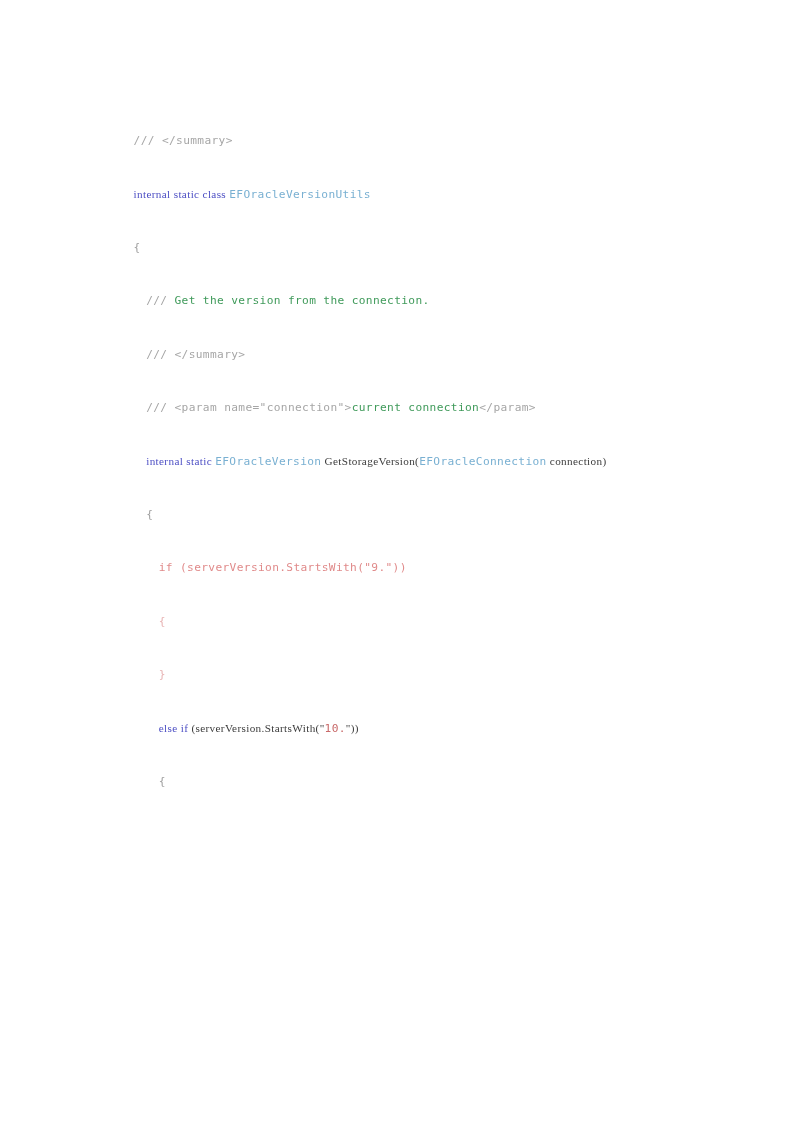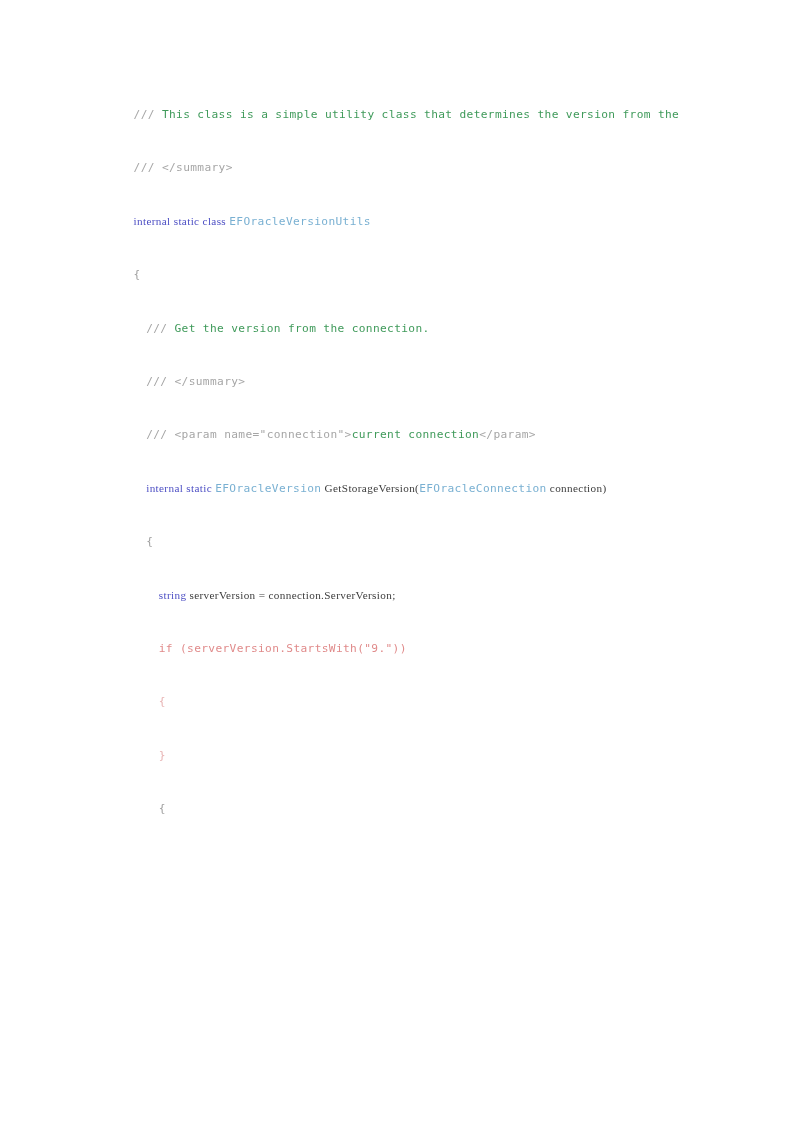--- a/index.html
+++ b/index.html
@@ -47,33 +47,33 @@
   .t-cmt     { color: #3f9a5a; }
   .t-xtag    { color: #a6a6a6; }
   .t-redln   { color: #e08a8a; }
   .t-brace-p { color: #e8b4b4; }
   .t-brace-g { color: #a0a0a0; }
 </style>
 </head>
 <body>
 
 <div id="page">
-  <div id="code-block"><span class="ln"><span class="t-plain">    </span><span class="t-xtag">/// </span><span class="t-cmt">This class is a simple utility class that determines the version from the</span></span>
+  <div id="code-block">
 <span class="ln"><span class="t-plain">    </span><span class="t-xtag">/// &lt;/summary&gt;</span></span>
 <span class="ln"><span class="t-plain">    </span><span class="t-kw">internal static class </span><span class="t-type">EFOracleVersionUtils</span></span>
 <span class="ln"><span class="t-plain">    </span><span class="t-brace-g">{</span></span>
 <span class="ln"><span class="t-plain">        </span><span class="t-xtag">/// </span><span class="t-cmt">Get the version from the connection.</span></span>
 <span class="ln"><span class="t-plain">        </span><span class="t-xtag">/// &lt;/summary&gt;</span></span>
 <span class="ln"><span class="t-plain">        </span><span class="t-xtag">/// &lt;param name="connection"&gt;</span><span class="t-cmt">current connection</span><span class="t-xtag">&lt;/param&gt;</span></span>
 <span class="ln"><span class="t-plain">        </span><span class="t-kw">internal static </span><span class="t-type">EFOracleVersion</span><span class="t-plain"> GetStorageVersion(</span><span class="t-type">EFOracleConnection</span><span class="t-plain"> connection)</span></span>
 <span class="ln"><span class="t-plain">        </span><span class="t-brace-g">{</span></span>
-<span class="ln"><span class="t-plain">            </span><span class="t-kw">string</span><span class="t-plain"> serverVersion = connection.ServerVersion;</span></span>
 <span class="ln"><span class="t-plain">            </span><span class="t-redln">if (serverVersion.StartsWith("9."))</span></span>
 <span class="ln"><span class="t-plain">            </span><span class="t-brace-p">{</span></span>
 <span class="ln"><span class="t-plain">            </span><span class="t-brace-p">}</span></span>
+<span class="ln"><span class="t-plain">            </span><span class="t-kw">else if</span><span class="t-plain"> (serverVersion.StartsWith("</span><span class="t-str">10.</span><span class="t-plain">"))</span></span>
 <span class="ln"><span class="t-plain">            </span><span class="t-brace-g">{</span></span>
 
 
 
 
 
 
 
 
 

